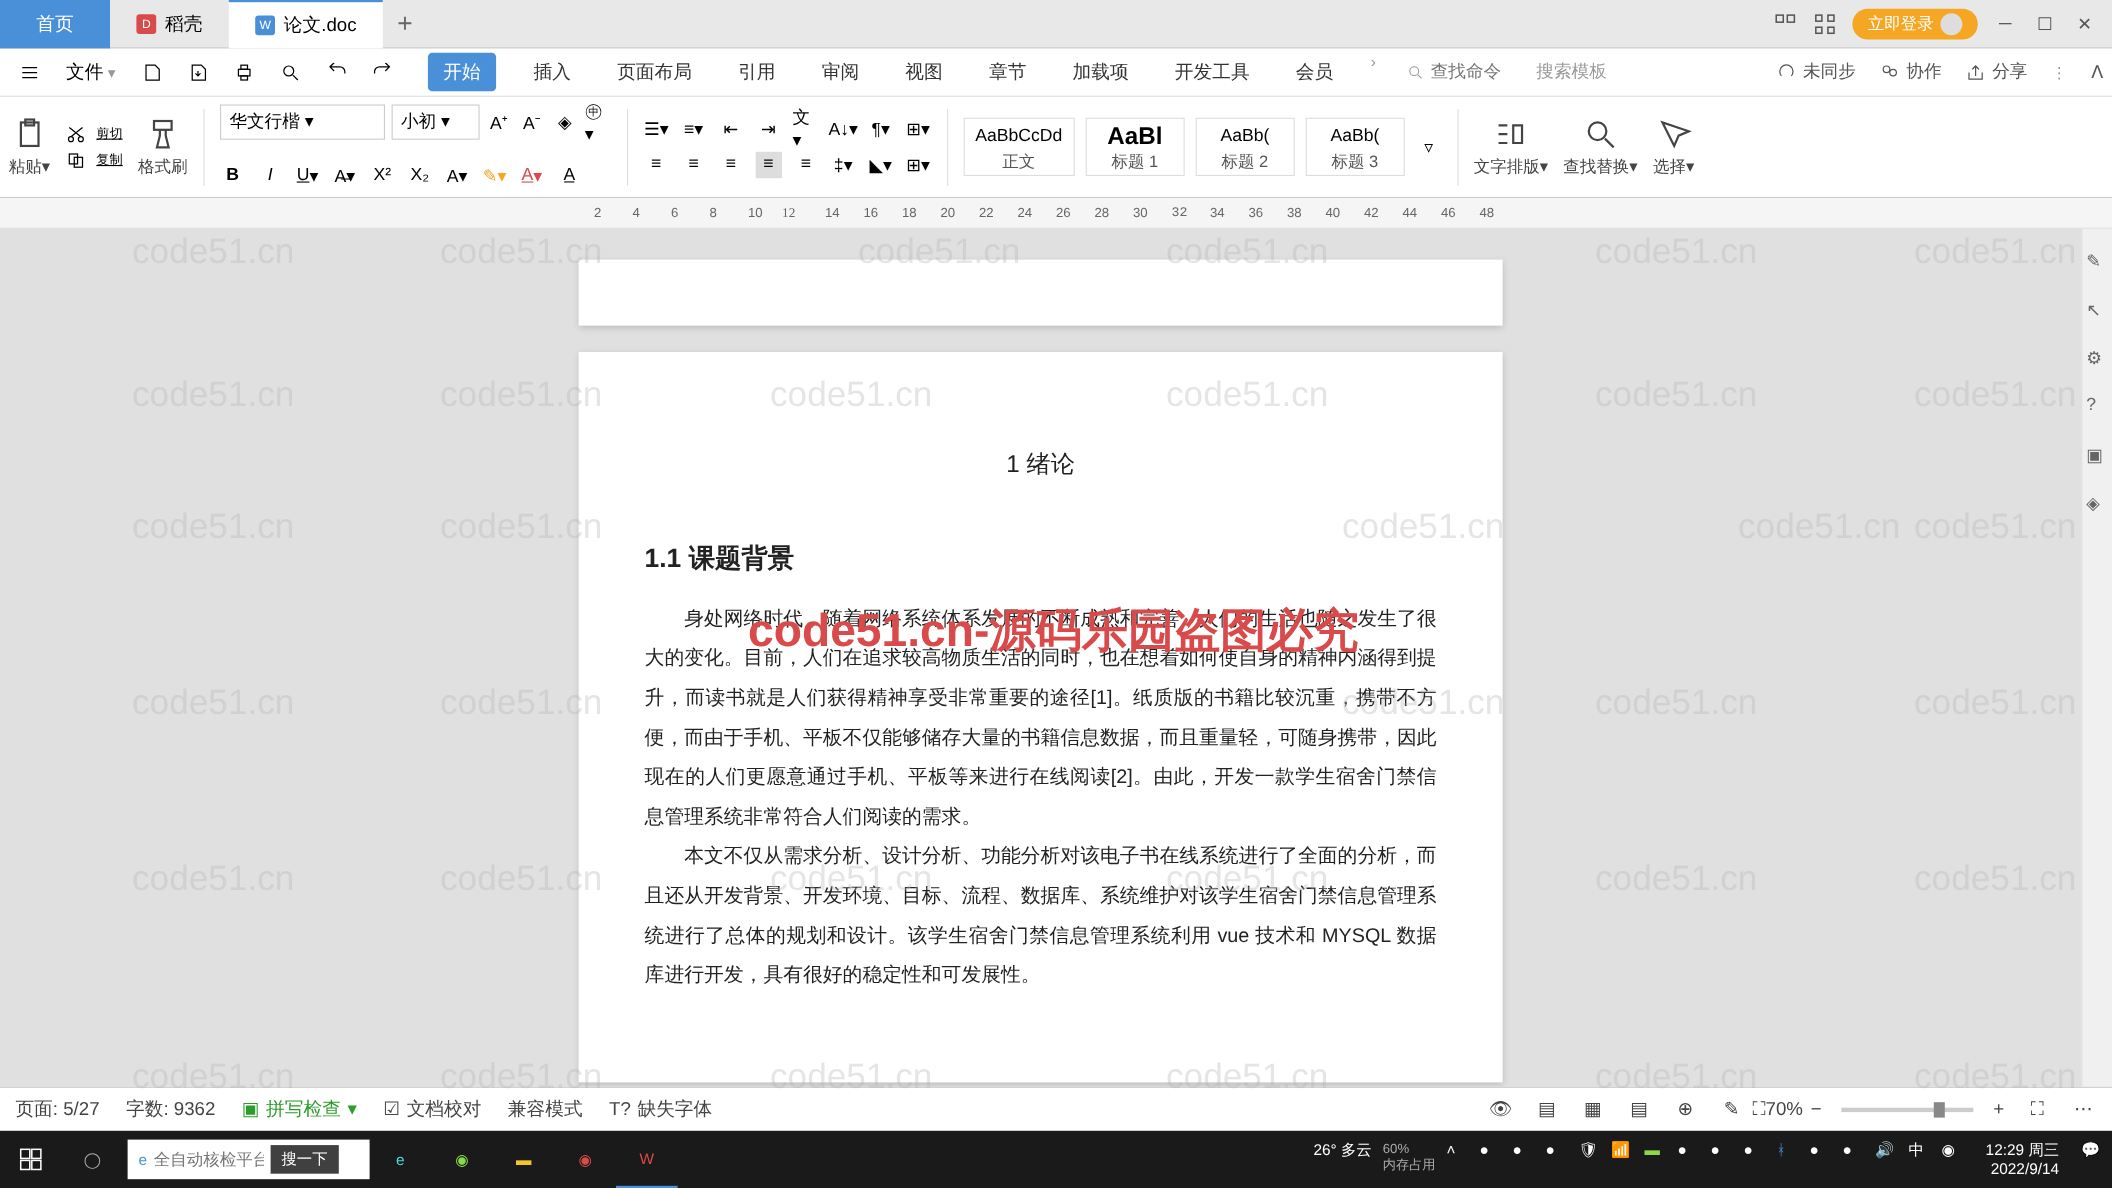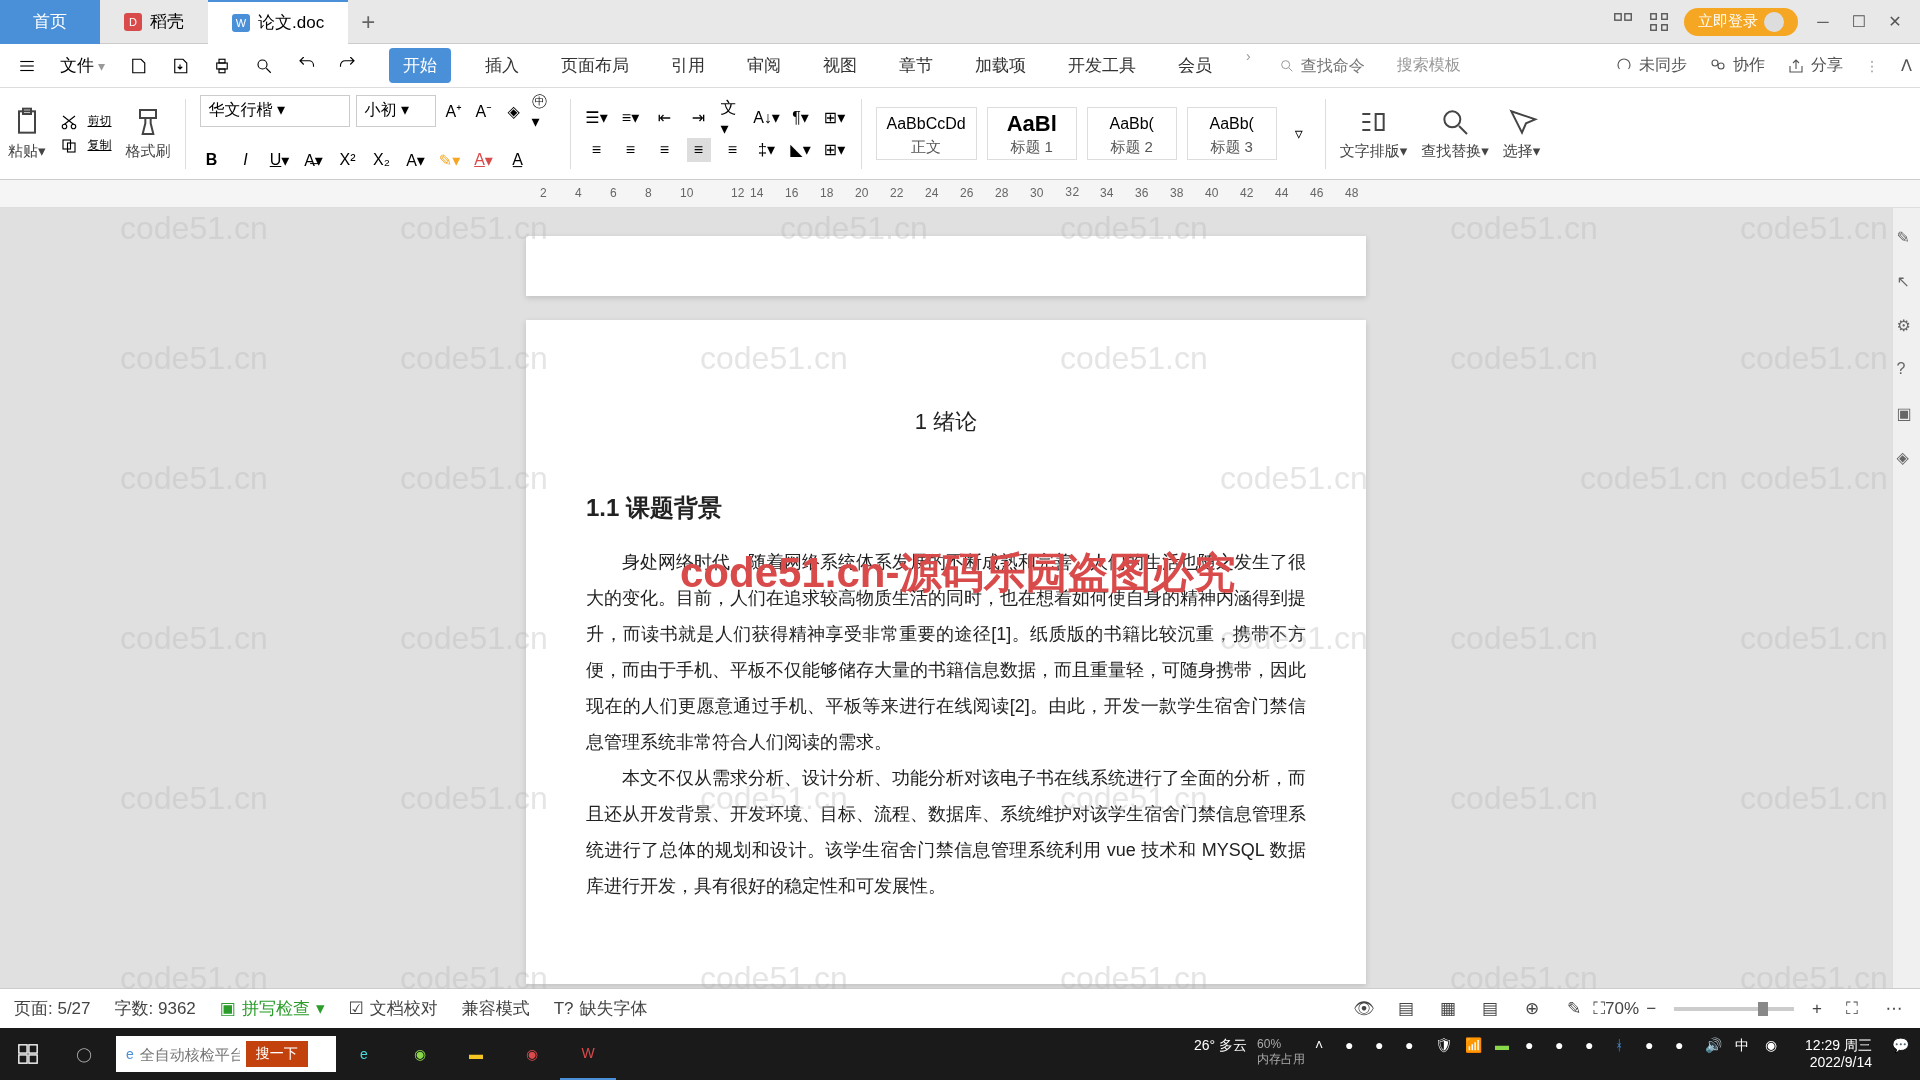--- a/index.html
+++ b/index.html
@@ -73,21 +73,21 @@
 .statusbar .green { color: #2a9d2a; }
 .statusbar-right { margin-left: auto; display: flex; align-items: center; gap: 18px; }
 .zoom-slider { width: 120px; height: 4px; background: #ccc; position: relative; }
 .zoom-slider .thumb { position: absolute; width: 10px; height: 14px; background: #888; top: -5px; left: 70%; }
 
 
 .taskbar { position: absolute; bottom: 0; left: 0; right: 0; height: 52px; background: #1a1a1a; display: flex; align-items: center; color: #fff; font-size: 14px; }
 .taskbar .tbitem { width: 56px; height: 52px; display: flex; align-items: center; justify-content: center; cursor: pointer; }
 .taskbar .search { background: #fff; color: #333; padding: 0 10px; height: 36px; display: flex; align-items: center; gap: 6px; margin-left: 4px; width: 220px; }
 .taskbar .search input { border: none; outline: none; width: 100px; font-size: 15px; }
-.taskbar .search .sbtn { background: #c2410c; color: #fff; padding: 4px 10px; font-size: 14px; }
+.taskbar .search .sbtn { background: #404040; color: #fff; padding: 4px 10px; font-size: 14px; }
 .taskbar .tray { margin-left: auto; display: flex; align-items: flex-start; gap: 10px; padding-right: 8px; }
 .taskbar .tray .ticon { width: 20px; height: 20px; }
 .taskbar .clock { text-align: right; line-height: 1.2; font-size: 14px; padding: 0 10px; }
 
 
 .watermark { position: absolute; color: rgba(180,180,180,.35); font-size: 32px; pointer-events: none; }
 .watermark-red { position: absolute; color: #d94a4a; font-size: 42px; font-weight: bold; pointer-events: none; z-index: 5; }
 
 svg { stroke: currentColor; stroke-width: 1.5; fill: none; }
 </style>
@@ -358,21 +358,21 @@
     </div>
 </div>
 
 <div class="ruler">
   <div class="ruler-inner" id="ruler-inner">
       <span class="ruler-tick" style="left: 0px;">2</span>
       <span class="ruler-tick" style="left: 35px;">4</span>
       <span class="ruler-tick" style="left: 70px;">6</span>
       <span class="ruler-tick" style="left: 105px;">8</span>
       <span class="ruler-tick" style="left: 140px;">10</span>
-      <span class="ruler-tick" style="left: 191px;">12</span>
+      <span class="ruler-tick" style="left: 171px; font-family: Liberation Serif, serif;">12</span>
       <span class="ruler-tick" style="left: 210px;">14</span>
       <span class="ruler-tick" style="left: 245px;">16</span>
       <span class="ruler-tick" style="left: 280px;">18</span>
       <span class="ruler-tick" style="left: 315px;">20</span>
       <span class="ruler-tick" style="left: 350px;">22</span>
       <span class="ruler-tick" style="left: 385px;">24</span>
       <span class="ruler-tick" style="left: 420px;">26</span>
       <span class="ruler-tick" style="left: 455px;">28</span>
       <span class="ruler-tick" style="left: 490px;">30</span>
       <span class="ruler-tick" style="left: 525px; font-family: Liberation Mono, monospace;">32</span>

